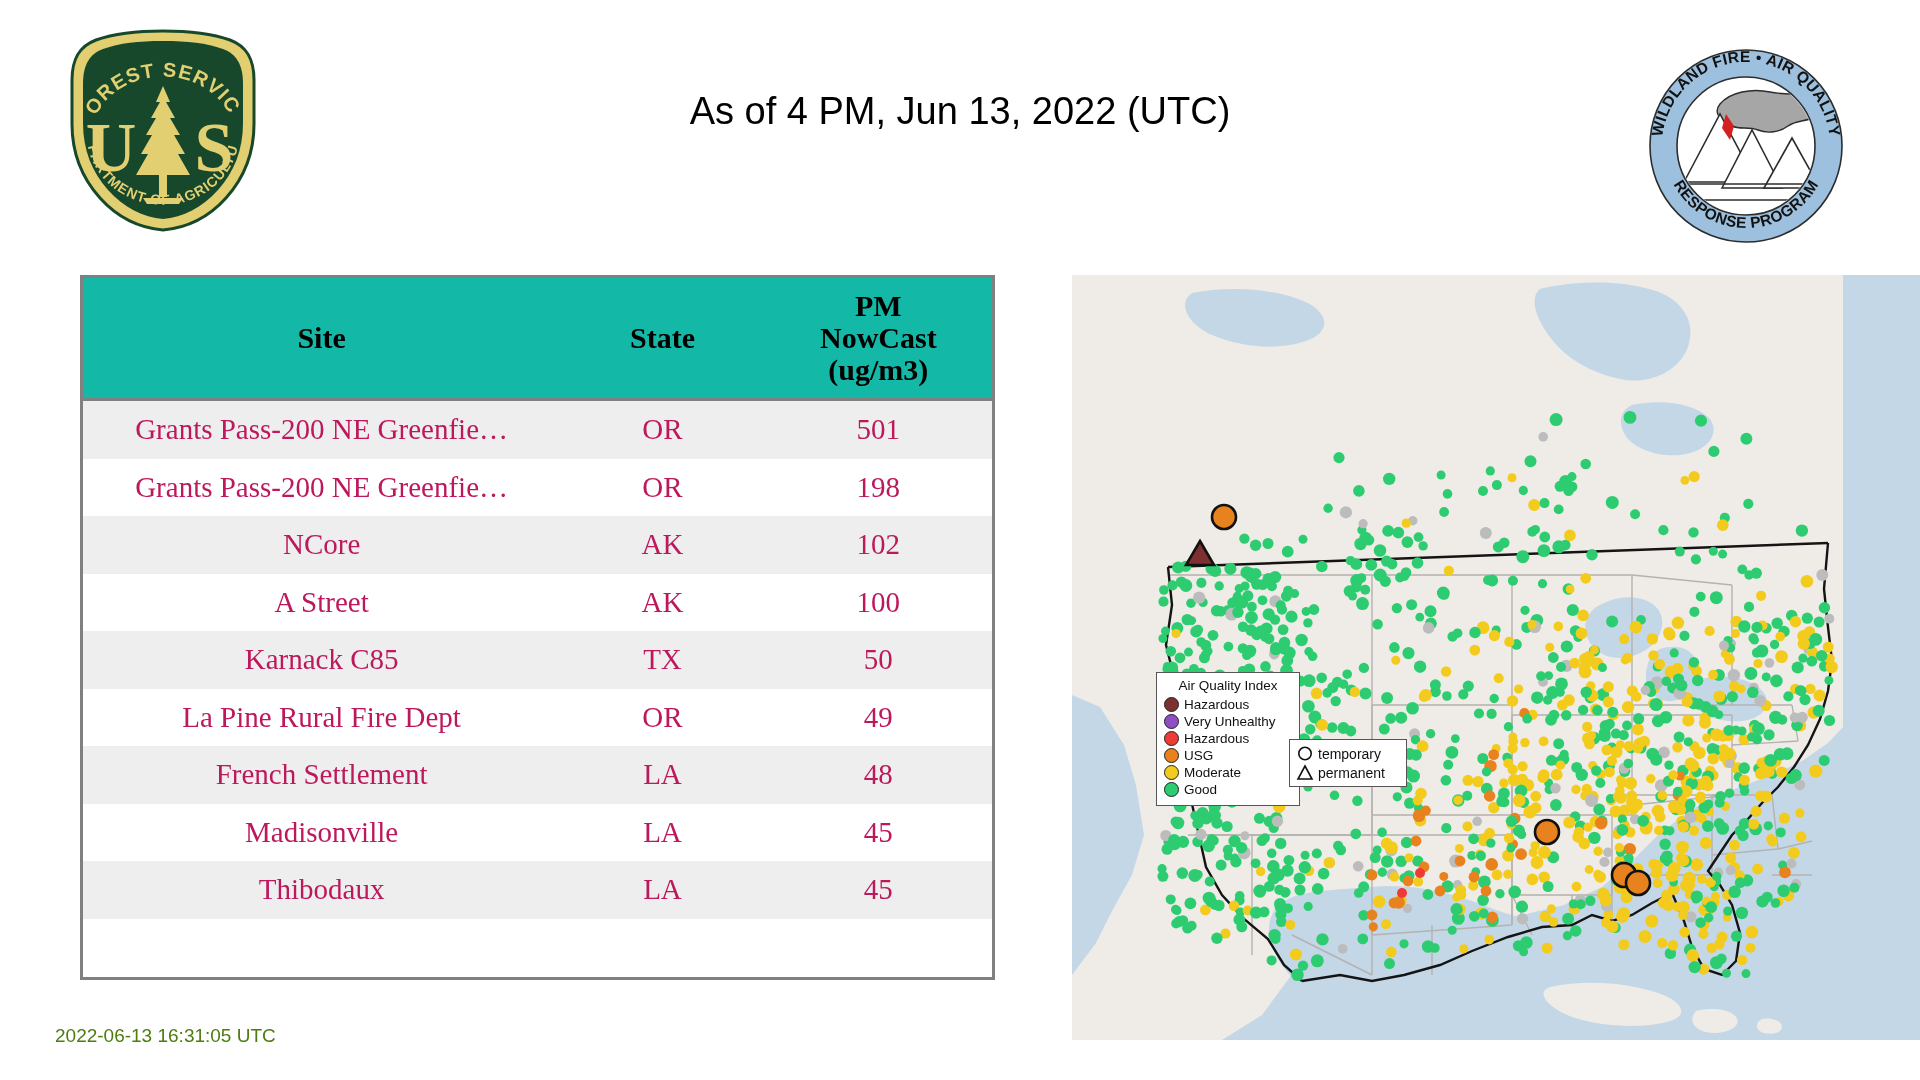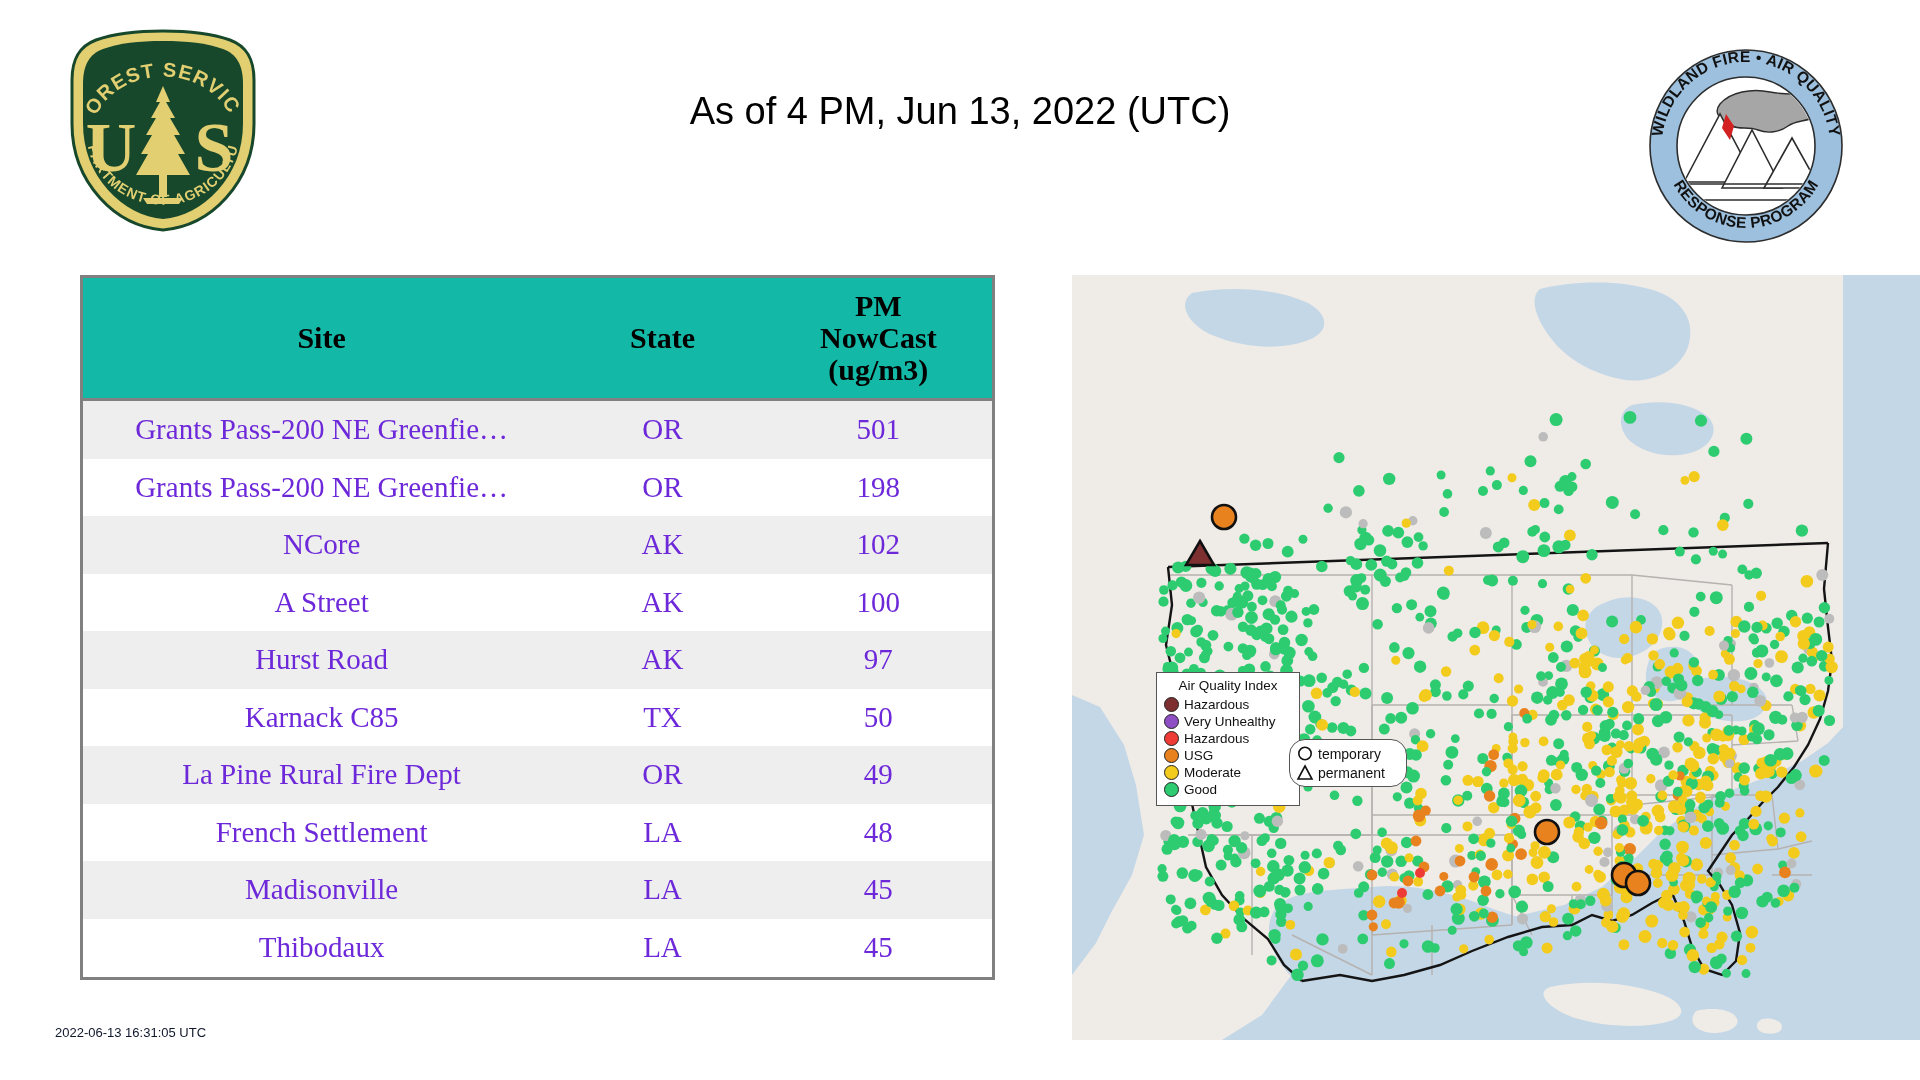--- a/index.html
+++ b/index.html
@@ -32,47 +32,47 @@
   table.aqi-table col.c-site{width:52.5%;}
   table.aqi-table col.c-state{width:22.5%;}
   table.aqi-table col.c-pm{width:25%;}
   table.aqi-table thead th{
     background:#14b8a6;color:#000;font-weight:bold;font-size:30px;
     height:120px;vertical-align:middle;text-align:center;
     border-bottom:3px solid #808080;line-height:1.06;padding:0;
   }
   table.aqi-table tbody td{
     height:57.5px;text-align:center;vertical-align:middle;
-    font-size:29px;color:#6d28d9;padding:0;border:0;
+    font-size:29px;color:#be185d;padding:0;border:0;
   }
   table.aqi-table tbody tr:nth-child(odd) td{background:#eeeeee;}
   table.aqi-table tbody tr:nth-child(even) td{background:#ffffff;}
   
   #map-panel{
     position:absolute;left:1072px;top:275px;width:899px;height:765px;
     background:#c4d7e7;overflow:hidden;
   }
   #map-svg{position:absolute;left:0;top:0;width:771px;height:765px;display:block;}
   .legend-box{
     position:absolute;background:#ffffff;border:1.5px solid #555;
     font-family:"Liberation Sans","DejaVu Sans",sans-serif;color:#111;
   }
   #aqi-legend{left:84px;top:397px;width:128px;padding:5px 7px 7px 7px;}
   #aqi-legend .lg-title{font-size:13.5px;text-align:center;margin-bottom:3px;white-space:nowrap;}
   .lg-row{display:flex;align-items:center;height:17px;}
   .lg-swatch{width:13px;height:13px;border-radius:50%;border:1px solid #222;
     margin-right:5px;flex:0 0 auto;}
   .lg-label{font-size:13.5px;line-height:15px;white-space:nowrap;}
-  #type-legend{left:217px;top:464px;width:104px;padding:4px 6px;border-radius:16px;}
+  #type-legend{left:217px;top:464px;width:104px;padding:4px 6px;}
   .tl-row{display:flex;align-items:center;height:19px;}
   .tl-glyph{width:18px;height:17px;margin-right:4px;flex:0 0 auto;}
   .tl-label{font-size:14px;line-height:16px;white-space:nowrap;}
   
   #footer-timestamp{
-    position:absolute;left:55px;top:1025px;font-size:13px;color:#0f172a;
+    position:absolute;left:55px;top:1025px;font-size:19px;color:#4d7c0f;
     font-family:"Liberation Sans","DejaVu Sans",sans-serif;white-space:nowrap;
   }
 </style>
 </head>
 <body>
 
 <div id="header">
 
   <svg id="fs-logo" viewBox="0 0 210 205">
     <path d="M14 52 C14 30 22 18 38 12 C58 5 78 3 105 3 C132 3 152 5 172 12 C188 18 196 30 196 52
@@ -170,25 +170,20 @@
         </tr>
         <tr>
           <td>NCore</td>
           <td>AK</td>
           <td>102</td>
         </tr>
         <tr>
           <td>A Street</td>
           <td>AK</td>
           <td>100</td>
-        </tr>
-        <tr>
-          <td>Hurst Road</td>
-          <td>AK</td>
-          <td>97</td>
         </tr>
         <tr>
           <td>Karnack C85</td>
           <td>TX</td>
           <td>50</td>
         </tr>
         <tr>
           <td>La Pine Rural Fire Dept</td>
           <td>OR</td>
           <td>49</td>

